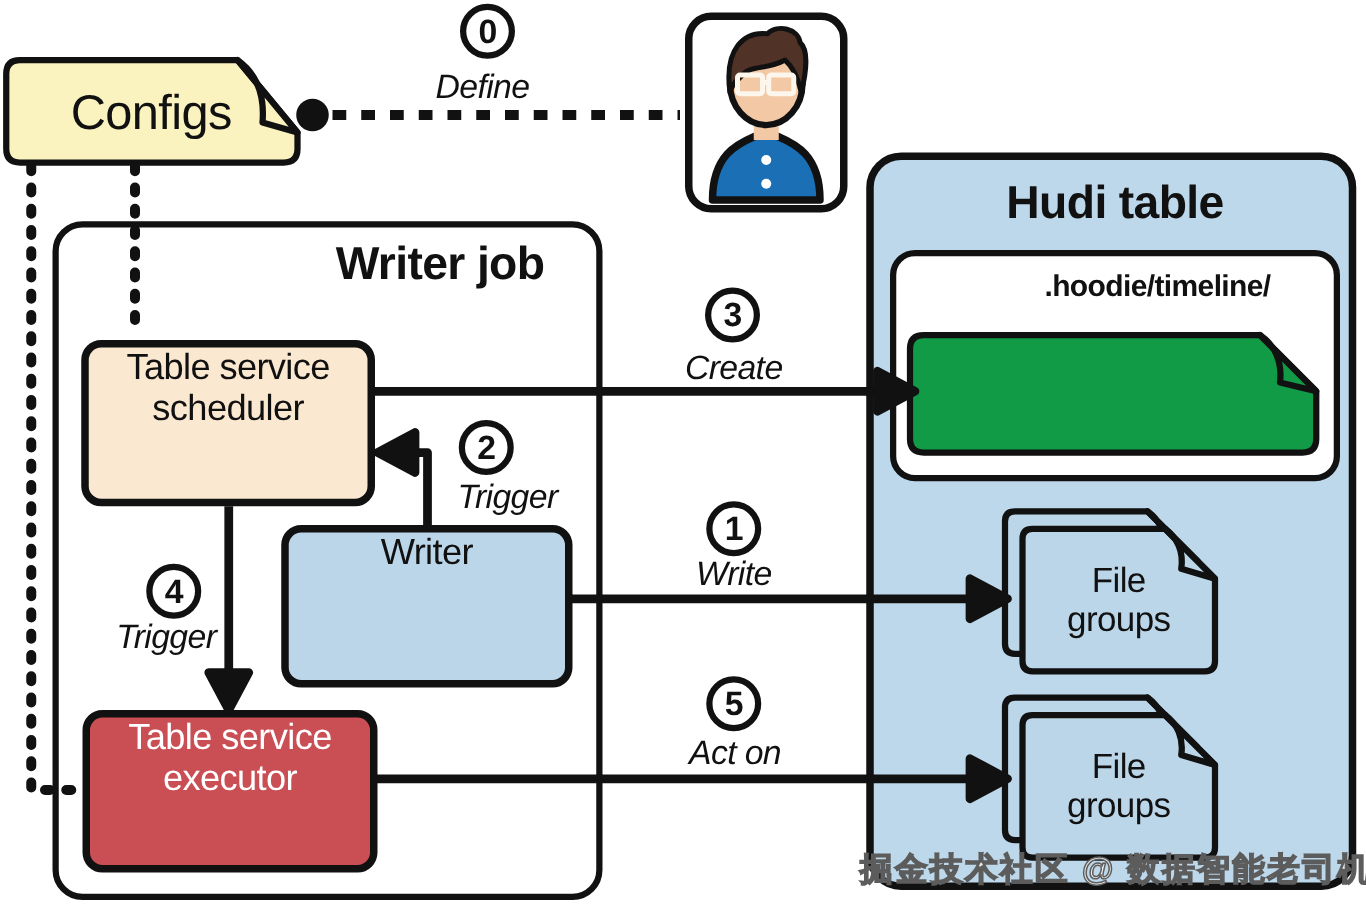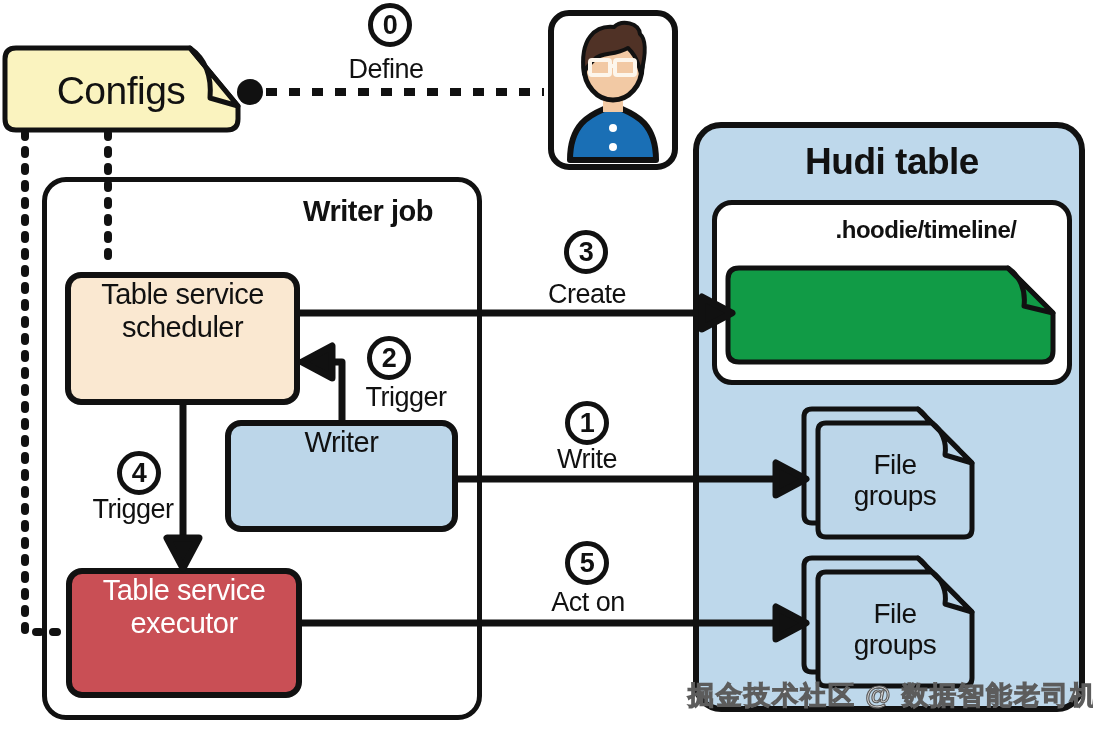--- a/index.html
+++ b/index.html
@@ -14,31 +14,31 @@
     border:5px solid #111;border-radius:24px;box-sizing:border-box;z-index:0;}
   .hudi{left:693px;top:122px;width:392px;height:590px;background:#BED8EB;
     border:6px solid #111;border-radius:28px;box-sizing:border-box;z-index:0;}
   .timeline{left:712px;top:200px;width:360px;height:185px;background:#ffffff;
     border:5px solid #111;border-radius:20px;box-sizing:border-box;z-index:0;}
   
   .node{display:flex;justify-content:center;text-align:center;
     border:6px solid #111;border-radius:16px;box-sizing:border-box;z-index:1;
     font-size:29px;line-height:1.13;}
   .scheduler{left:65px;top:272px;width:235px;height:133px;background:#FAE8D1;}
-  .writer{left:225px;top:420px;width:233px;height:112px;background:#BCD6E9;}
+  .writer{left:225px;top:420px;width:233px;height:130px;background:#BCD6E9;}
   .executor{left:66px;top:568px;width:236px;height:130px;background:#C94F55;color:#fff;}
   
   .overlay{left:0;top:0;width:1093px;height:731px;z-index:2;pointer-events:none;}
   
   .txt{z-index:3;transform:translate(-50%,-50%);text-align:center;line-height:1.12;}
   .title{font-weight:bold;}
   .step-circle{z-index:3;width:44px;height:44px;border:5px solid #111;border-radius:50%;
     background:#fff;box-sizing:border-box;display:flex;align-items:center;justify-content:center;
     font-weight:bold;font-size:27px;}
-  .step-label{z-index:3;transform:translateX(-50%);font-size:27px;
+  .step-label{z-index:3;transform:translateX(-50%);font-style:italic;font-size:27px;
     white-space:nowrap;text-align:center;}
   .watermark{z-index:4;transform:translateX(-50%);font-size:26px;font-weight:bold;
     color:#ececec;-webkit-text-stroke:1.2px #5c5c5c;white-space:nowrap;letter-spacing:2px;}
 </style>
 </head>
 <body>
 
 <div class="stage">
 
   <div class="abs writer-job"></div>
@@ -113,21 +113,21 @@
       <path d="M300,623 H778" fill="none"></path>
       <polygon points="806,623 776,607 776,639"></polygon>
       <path d="M342,420 V362 H330" fill="none"></path>
       <polygon points="302,362 332,346 332,378"></polygon>
       <path d="M183,405 V540" fill="none"></path>
       <polygon points="183,568 167,538 199,538"></polygon>
     </g>
   </svg>
 
   <div class="abs txt" style="left:121px;top:91px;font-size:39px;">Configs</div>
-  <div class="abs txt title" style="left:368px;top:211px;font-size:29px;">Writer job</div>
+  <div class="abs txt title" style="left:352px;top:211px;font-size:37px;">Writer job</div>
   <div class="abs txt title" style="left:892px;top:162px;font-size:37px;">Hudi table</div>
   <div class="abs txt title" style="left:926px;top:230px;font-size:24px;">.hoodie/timeline/</div>
   <div class="abs txt prelines" style="left:895px;top:480px;font-size:28px;">File
 groups</div>
   <div class="abs txt prelines" style="left:895px;top:629px;font-size:28px;">File
 groups</div>
 
   <div class="abs step-circle" style="left:368px;top:3px;">0</div>
   <div class="abs step-label" style="left:386px;top:54px;">Define</div>
 

